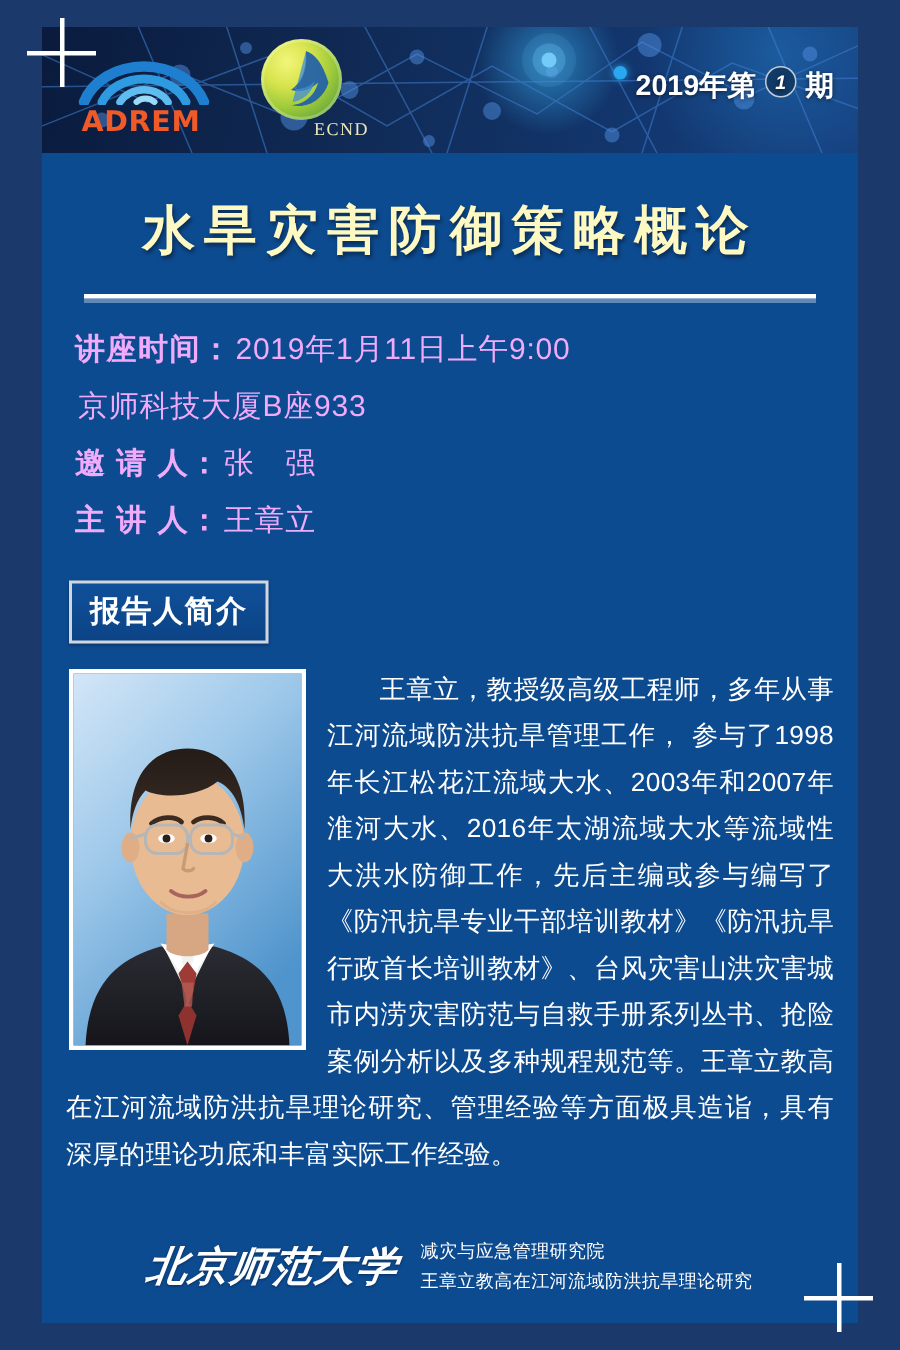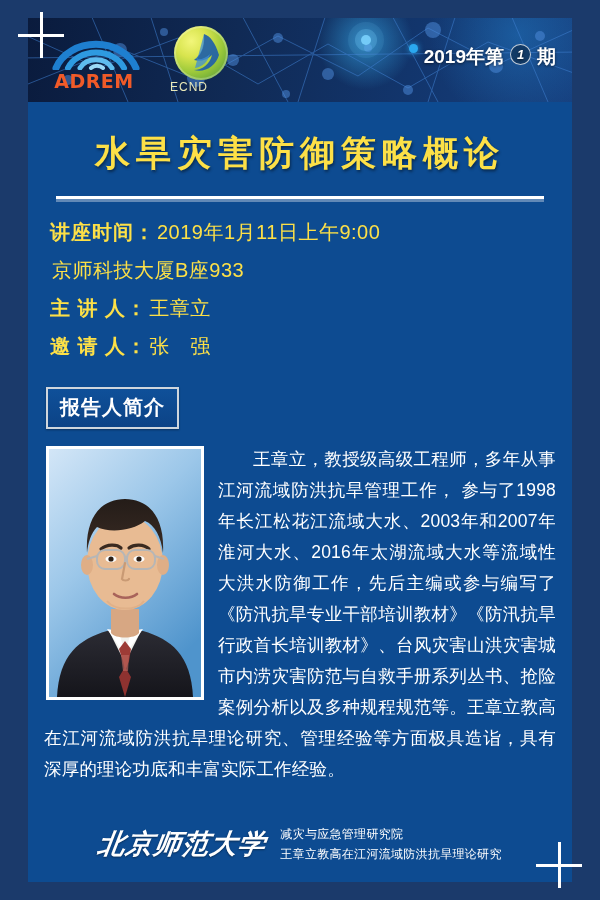--- a/index.html
+++ b/index.html
@@ -50,52 +50,52 @@
   
   .ecnd{position:relative;width:62px;height:68px;}
   .ecnd .disc{
     position:absolute;left:4px;top:0;width:54px;height:54px;border-radius:50%;
     background:
       radial-gradient(circle at 32% 28%, #f2f67a 0%, #d8e44e 30%, #9cc93a 58%, #3f8f3a 100%);
     box-shadow:0 0 0 2px rgba(255,255,255,.25) inset;
   }
   .ecnd .swoosh{position:absolute;left:4px;top:0;width:54px;height:54px;}
   .ecnd .word{
-    position:absolute;left:0;bottom:0;width:62px;text-align:left;
+    position:absolute;left:14px;bottom:0;width:62px;text-align:right;
     color:#e8e8b8;font-size:12px;letter-spacing:1px;
-    font-family:Liberation Sans, sans-serif;
+    font-family:Liberation Serif, serif;
   }
 
   .issue{
     position:absolute;right:16px;top:26px;z-index:6;
     display:flex;gap:6px;
     color:#ffffff;font-size:19px;font-weight:bold;
     text-shadow:0 1px 3px rgba(0,0,0,.6);
   }
   .issue .dot{width:9px;height:9px;border-radius:50%;background:#2aa8ef;box-shadow:0 0 6px #2aa8ef;}
   .issue .num{
     display:inline-flex;align-items:center;justify-content:center;
     width:19px;height:19px;border-radius:50%;
     background:#123a66;color:#ffffff;font-size:13px;font-style:italic;
     border:1px solid rgba(255,255,255,.75);
   }
 
   
   .title{
-    margin:28px 0 0 0;text-align:center;color:#fde047;
+    margin:28px 0 0 0;text-align:center;color:#fef9c3;
     font-size:35px;font-weight:bold;letter-spacing:6px;
     text-shadow:1px 2px 3px rgba(0,0,0,.45);
   }
   .rule{
     width:488px;height:3px;margin:19px auto 0 auto;background:#ffffff;
     box-shadow:0 3px 0 rgba(255,255,255,.35);
   }
 
   
-  .info{margin:20px 0 0 22px;color:#fde047;}
+  .info{margin:20px 0 0 22px;color:#f0abfc;}
   .row{display:flex;align-items:baseline;margin-bottom:11px;font-size:20px;}
   .row .k{font-weight:bold;white-space:pre;letter-spacing:1px;}
   .row .v{margin-left:2px;letter-spacing:.5px;}
 
   
   .badge{
     display:inline-block;margin:16px 0 0 18px;padding:5px 12px 6px 12px;
     color:#ffffff;font-size:20px;font-weight:bold;letter-spacing:1px;
     border:2px solid #cfd6dd;
     background:linear-gradient(180deg,#0f5099 0%, #0c4386 100%);
@@ -210,26 +210,26 @@
     
     <div class="info">
       <div class="row">
         <span class="k">讲座时间：</span>
         <span class="v">2019年1月11日上午9:00</span>
       </div>
       <div class="row">
         <span class="v">京师科技大厦B座933</span>
       </div>
       <div class="row">
+        <span class="k">邀 请 人：</span>
+        <span class="v">张　强</span>
+      </div>
+      <div class="row">
         <span class="k">主 讲 人：</span>
         <span class="v">王章立</span>
-      </div>
-      <div class="row">
-        <span class="k">邀 请 人：</span>
-        <span class="v">张　强</span>
       </div>
     </div>
 
     
     <div class="badge">报告人简介</div>
 
     
     <div class="bio">
       <div class="photo">
         <svg viewBox="0 0 152 248" preserveAspectRatio="xMidYMid slice">

